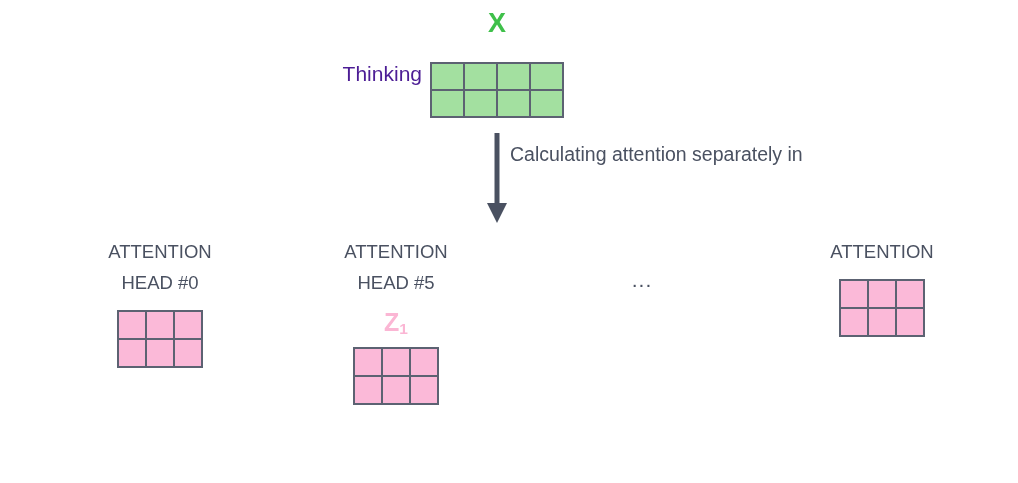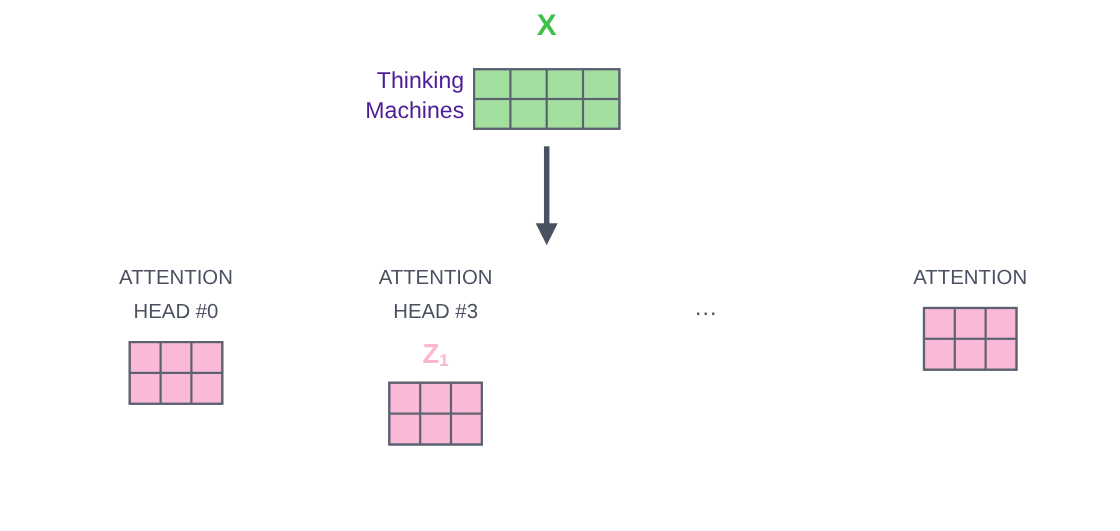--- a/index.html
+++ b/index.html
@@ -160,21 +160,20 @@
 <body>
 
 <div id="canvas">
 
   <div id="x-block">
 
     <div id="x-label">X</div>
 
     <div id="x-row-labels">
       <div>Thinking</div>
-      <div>Machines</div>
     </div>
 
     <div id="x-matrix" class="matrix">
       <div class="cell-green"></div>
       <div class="cell-green"></div>
       <div class="cell-green"></div>
       <div class="cell-green"></div>
       <div class="cell-green"></div>
       <div class="cell-green"></div>
       <div class="cell-green"></div>
@@ -182,20 +181,21 @@
     </div>
   </div>
 
   <div id="arrow-group">
     <svg width="1018" height="240" style="position:absolute;left:0;top:0;">
       <line x1="497" y1="133" x2="497" y2="206" stroke="#4a5161" stroke-width="5"></line>
       <polygon points="487,203 507,203 497,223" fill="#4a5161"></polygon>
     </svg>
 
     <div id="arrow-caption">
+      <div>Calculating attention separately in</div>
     </div>
   </div>
 
   <div id="heads-row">
 
     <div class="head" style="left:20px;">
       <div class="head-title">
         <div>ATTENTION</div>
         <div>HEAD #0</div>
       </div>
@@ -205,21 +205,21 @@
         <div class="cell-pink"></div>
         <div class="cell-pink"></div>
         <div class="cell-pink"></div>
         <div class="cell-pink"></div>
       </div>
     </div>
 
     <div class="head" style="left:256px;">
       <div class="head-title">
         <div>ATTENTION</div>
-        <div>HEAD #3</div>
+        <div>HEAD #5</div>
       </div>
       <div class="z-label"><span>Z</span><sub>1</sub></div>
       <div class="z-matrix">
         <div class="cell-pink"></div>
         <div class="cell-pink"></div>
         <div class="cell-pink"></div>
         <div class="cell-pink"></div>
         <div class="cell-pink"></div>
         <div class="cell-pink"></div>
       </div>

